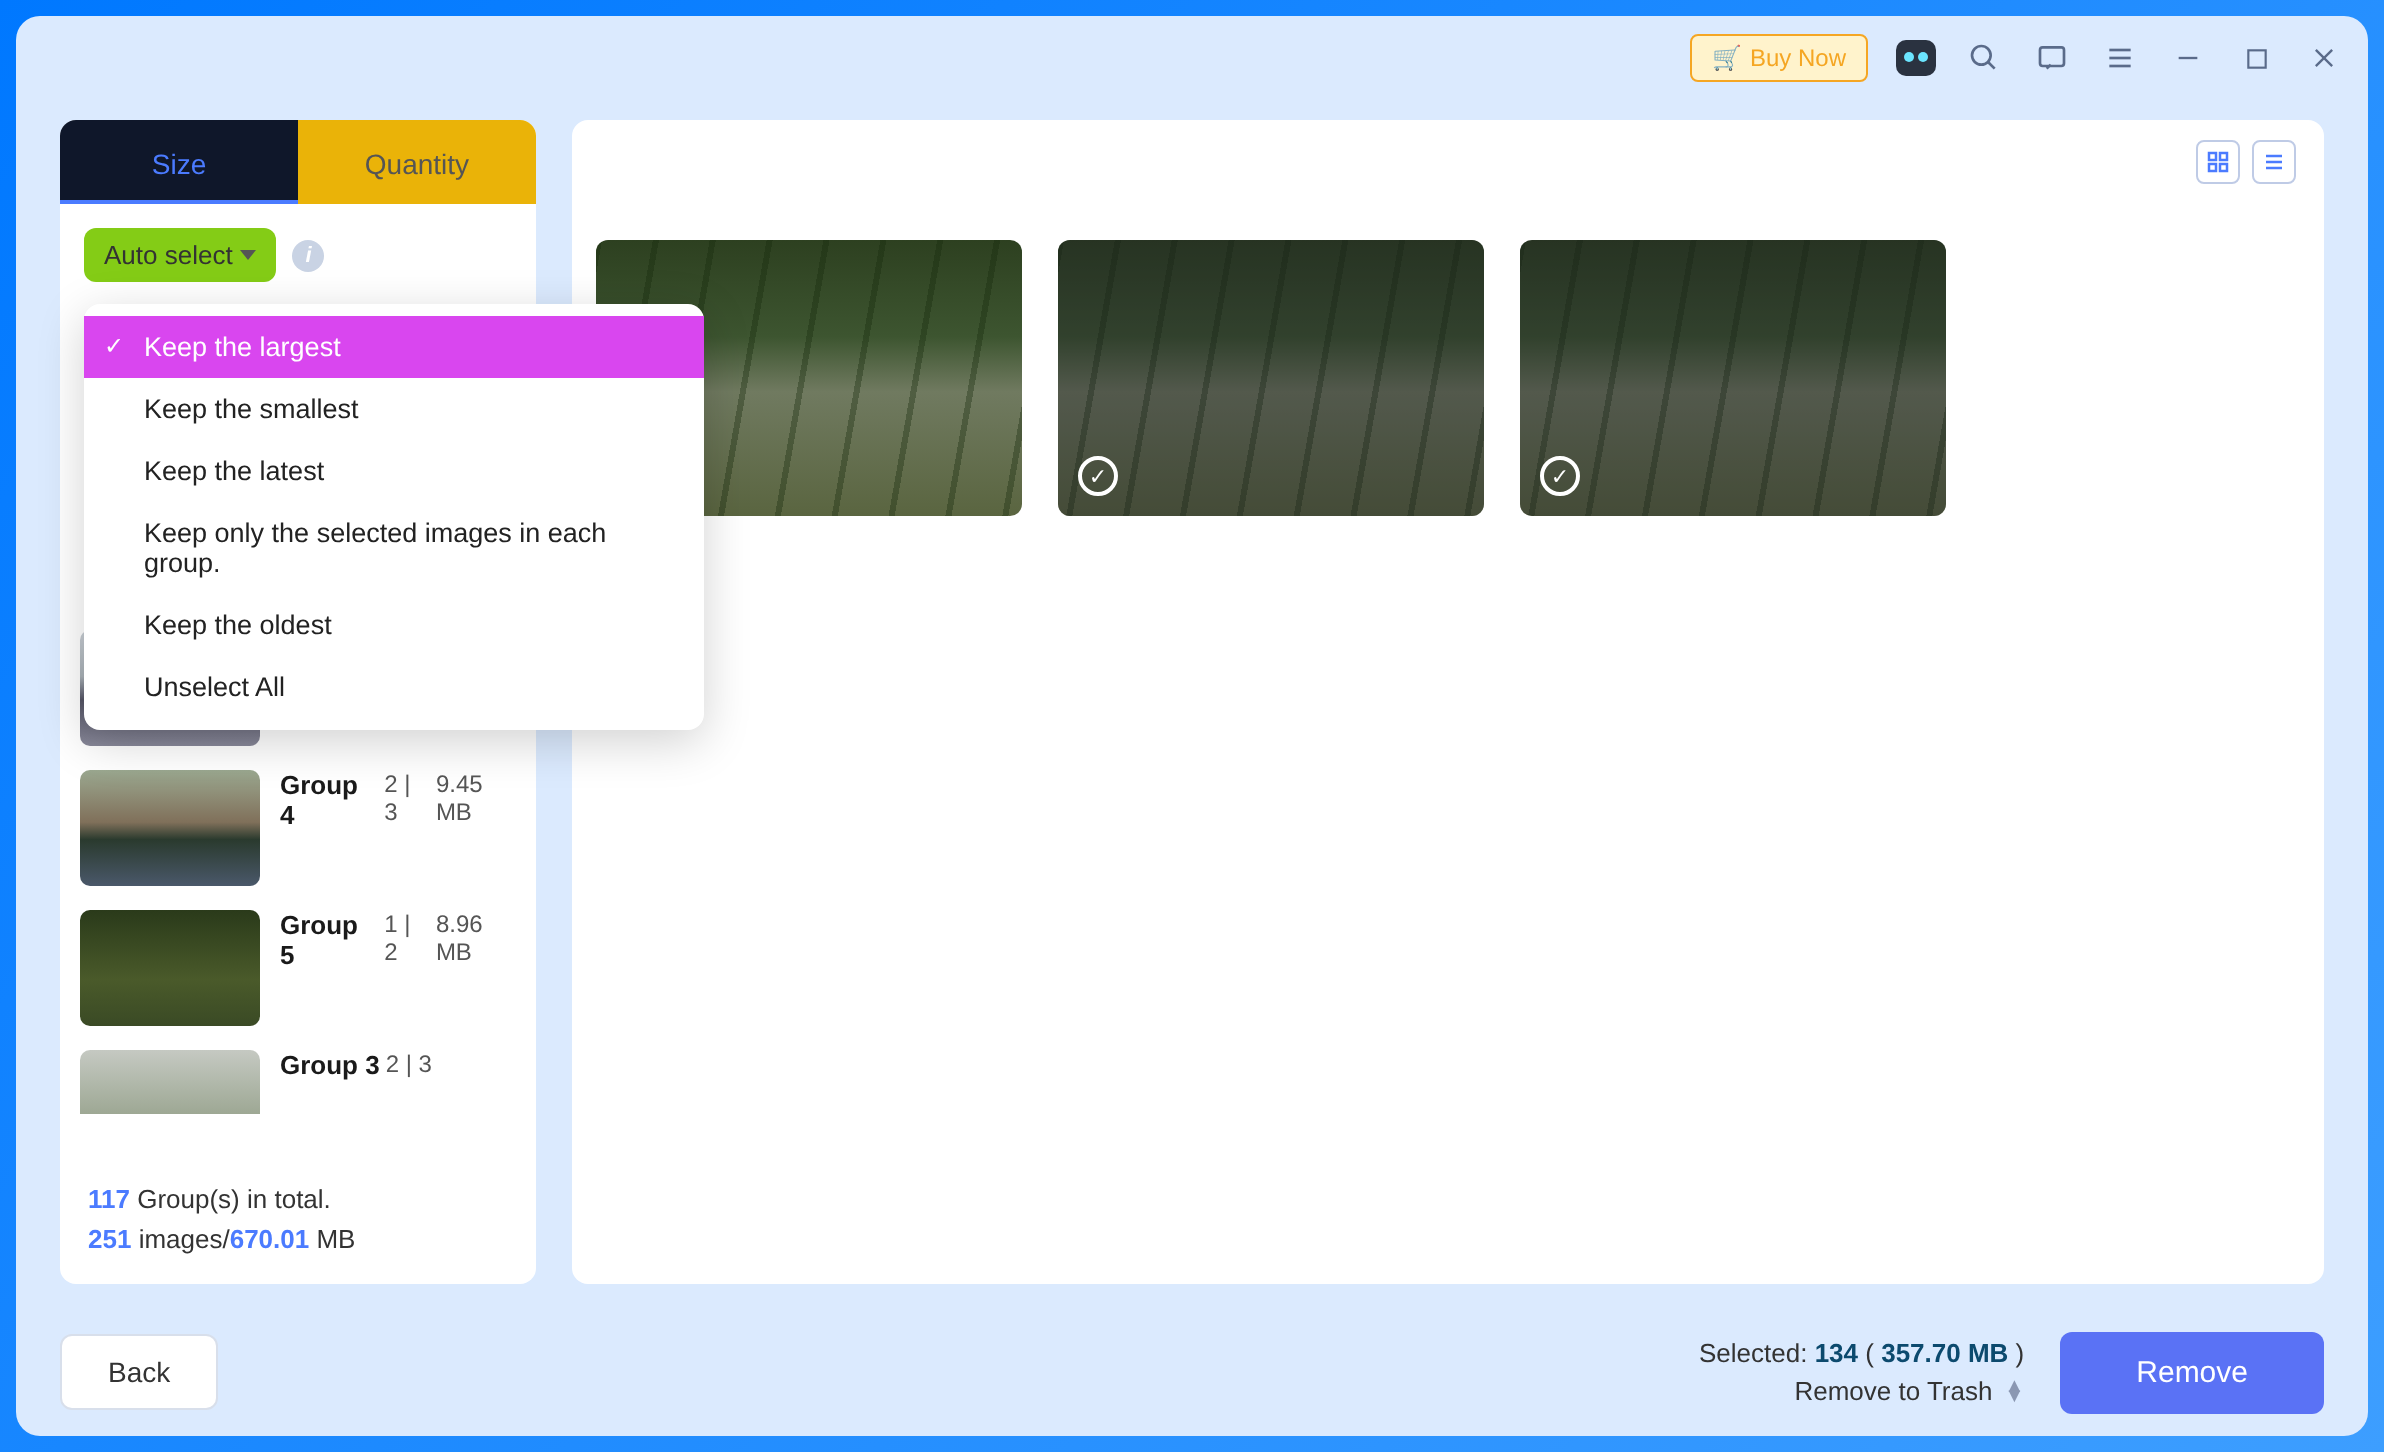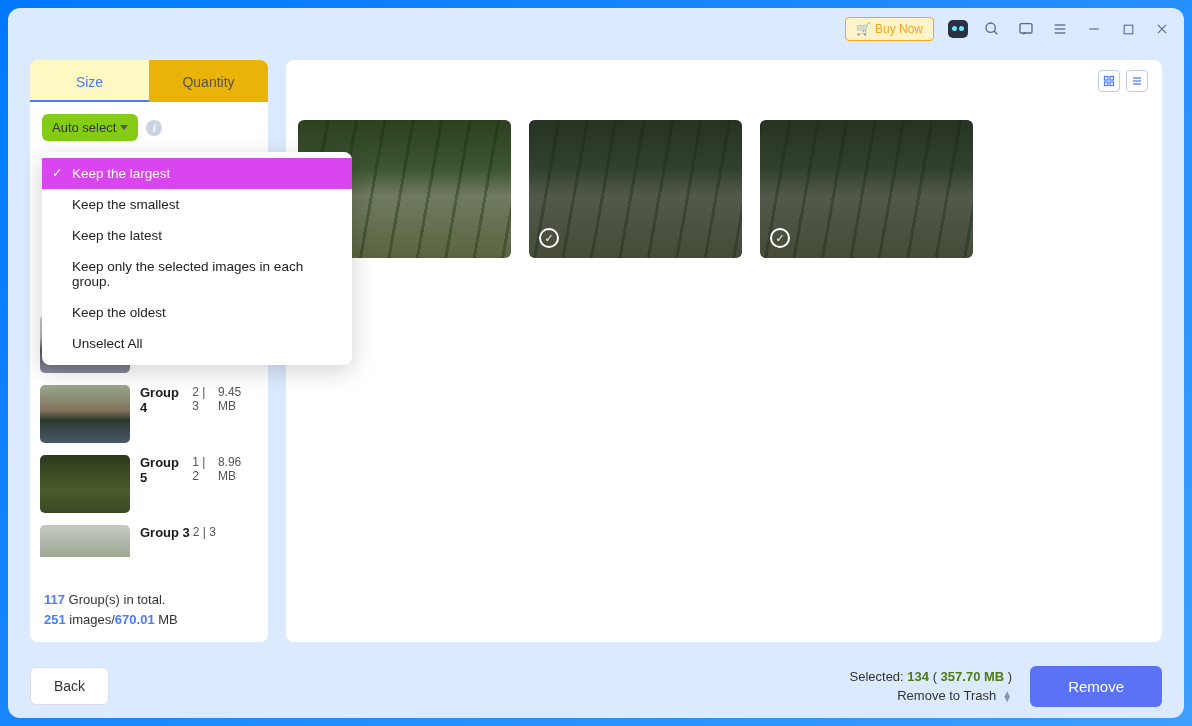--- a/index.html
+++ b/index.html
@@ -9,21 +9,21 @@
 .buy-btn { background: #fff3cc; border: 1px solid #f5a623; color: #f5a623; font-size: 12px; padding: 4px 10px; border-radius: 4px; display: inline-flex; align-items: center; gap: 4px; cursor: pointer; }
 .titlebar-icon { width: 20px; height: 20px; display: inline-flex; align-items: center; justify-content: center; color: #5a6b8a; cursor: pointer; }
 .robot-icon { background: #2a3240; border-radius: 5px; width: 22px; height: 18px; position: relative; }
 .robot-icon::before, .robot-icon::after { content: ""; position: absolute; width: 5px; height: 5px; background: #6be5ff; border-radius: 50%; top: 6px; }
 .robot-icon::before { left: 4px; } .robot-icon::after { right: 4px; }
 
 .body-area { flex: 1; display: flex; padding: 10px 22px 18px 22px; gap: 18px; overflow: hidden; }
 .sidebar { width: 238px; background: #fff; border-radius: 8px; display: flex; flex-direction: column; overflow: visible; position: relative; }
 .tabs { display: flex; }
 .tab { flex: 1; text-align: center; padding: 14px 0 10px 0; font-size: 14px; color: #555; cursor: pointer; border-bottom: 2px solid transparent; background:#eab308; }
-.tab.active { color: #4b7bff; border-bottom: 2px solid #4b7bff; background:#fef9c3; }
+.tab.active { color: #4b7bff; border-bottom: 2px solid #4b7bff; background:#0f172a; }
 .tab:first-child { border-top-left-radius: 8px; }
 .tab:last-child { border-top-right-radius: 8px; }
 
 .autoselect-row { padding: 12px 12px 4px 12px; display: flex; align-items: center; gap: 8px; }
 .autoselect-btn { background: #84cc16; border: none; color: #333; font-size: 13px; padding: 6px 10px; border-radius: 6px; display: inline-flex; align-items: center; gap: 4px; cursor: pointer; justify-content: flex-end; }
 .caret-down { border-left: 4px solid transparent; border-right: 4px solid transparent; border-top: 5px solid #555; }
 .info-icon { width: 16px; height: 16px; border-radius: 50%; background: #c9d3e4; color: #fff; font-size: 11px; display: inline-flex; align-items: center; justify-content: center; font-style: italic; font-weight: bold; }
 
 .dropdown-menu { position: absolute; left: 12px; top: 92px; width: 310px; background: #fff; border-radius: 8px; box-shadow: 0 6px 24px rgba(0,0,0,0.18); padding: 6px 0; z-index: 50; }
 .dropdown-item { padding: 8px 14px 8px 30px; font-size: 13.5px; color: #222; cursor: pointer; position: relative; }
@@ -44,21 +44,21 @@
 .view-btn { width: 22px; height: 22px; border: 1px solid #bfcbe6; border-radius: 4px; display: inline-flex; align-items: center; justify-content: center; cursor: pointer; color:#4b7bff; }
 .thumbnails { display: flex; gap: 18px; margin-top: 48px; }
 .thumb-card { width: 213px; height: 138px; border-radius: 6px; background: #4a5a3f; position: relative; overflow: hidden; }
 .thumb-card.dim::after { content:""; position:absolute; inset:0; background:rgba(30,30,40,0.35); }
 .thumb-check { position: absolute; bottom: 10px; left: 10px; width: 20px; height: 20px; border: 2px solid #fff; border-radius: 50%; display: inline-flex; align-items: center; justify-content: center; color: #fff; font-size: 11px; z-index:2;}
 
 .bottom-bar { height: 58px; display: flex; align-items: center; justify-content: space-between; padding: 0 22px 6px 22px; }
 .back-btn { background: #fff; border: 1px solid #d8dfeb; border-radius: 6px; padding: 10px 23px; font-size: 14px; color: #333; cursor: pointer; }
 .right-cluster { display: flex; align-items: center; gap: 18px; }
 .summary-text { text-align: right; font-size: 13px; color: #333; line-height: 1.5; }
-.summary-text .num { color: #4d7c0f; font-weight: 600; }
+.summary-text .num { color: #0c4a6e; font-weight: 600; }
 .trash-row { display: inline-flex; align-items: center; gap: 6px; color: #333; margin-left: 20px; }
 .sort-arrows { display: inline-flex; flex-direction: column; line-height: 5px; color: #8a97b2; font-size: 10px; }
 .remove-btn { background: #5a72f5; color: #fff; border: none; border-radius: 6px; padding: 12px 38px; font-size: 15px; cursor: pointer; }
 
 .forest { background: linear-gradient(to bottom, #2d4020 0%, #3d5530 35%, #707a60 55%, #5a6540 100%); position: relative; }
 .forest::before { content:""; position:absolute; inset:0; background: repeating-linear-gradient(100deg, rgba(20,40,10,0.35) 0 3px, transparent 3px 28px); }
 .snow-bg { background: linear-gradient(to bottom, #c8ced4 0%, #aab2b8 40%, #556 60%, #889 100%); }
 .lake-bg { background: linear-gradient(to bottom, #9ba890 0%, #80705a 45%, #2a3a2e 60%, #4a586a 100%); }
 .moss-bg { background: linear-gradient(to bottom, #2a3a1a 0%, #4a5a2a 60%, #3a4a25 100%); }
 .fog-bg { background: linear-gradient(to bottom, #c5c9c2 0%, #9aa590 60%, #6a7560 100%); }

